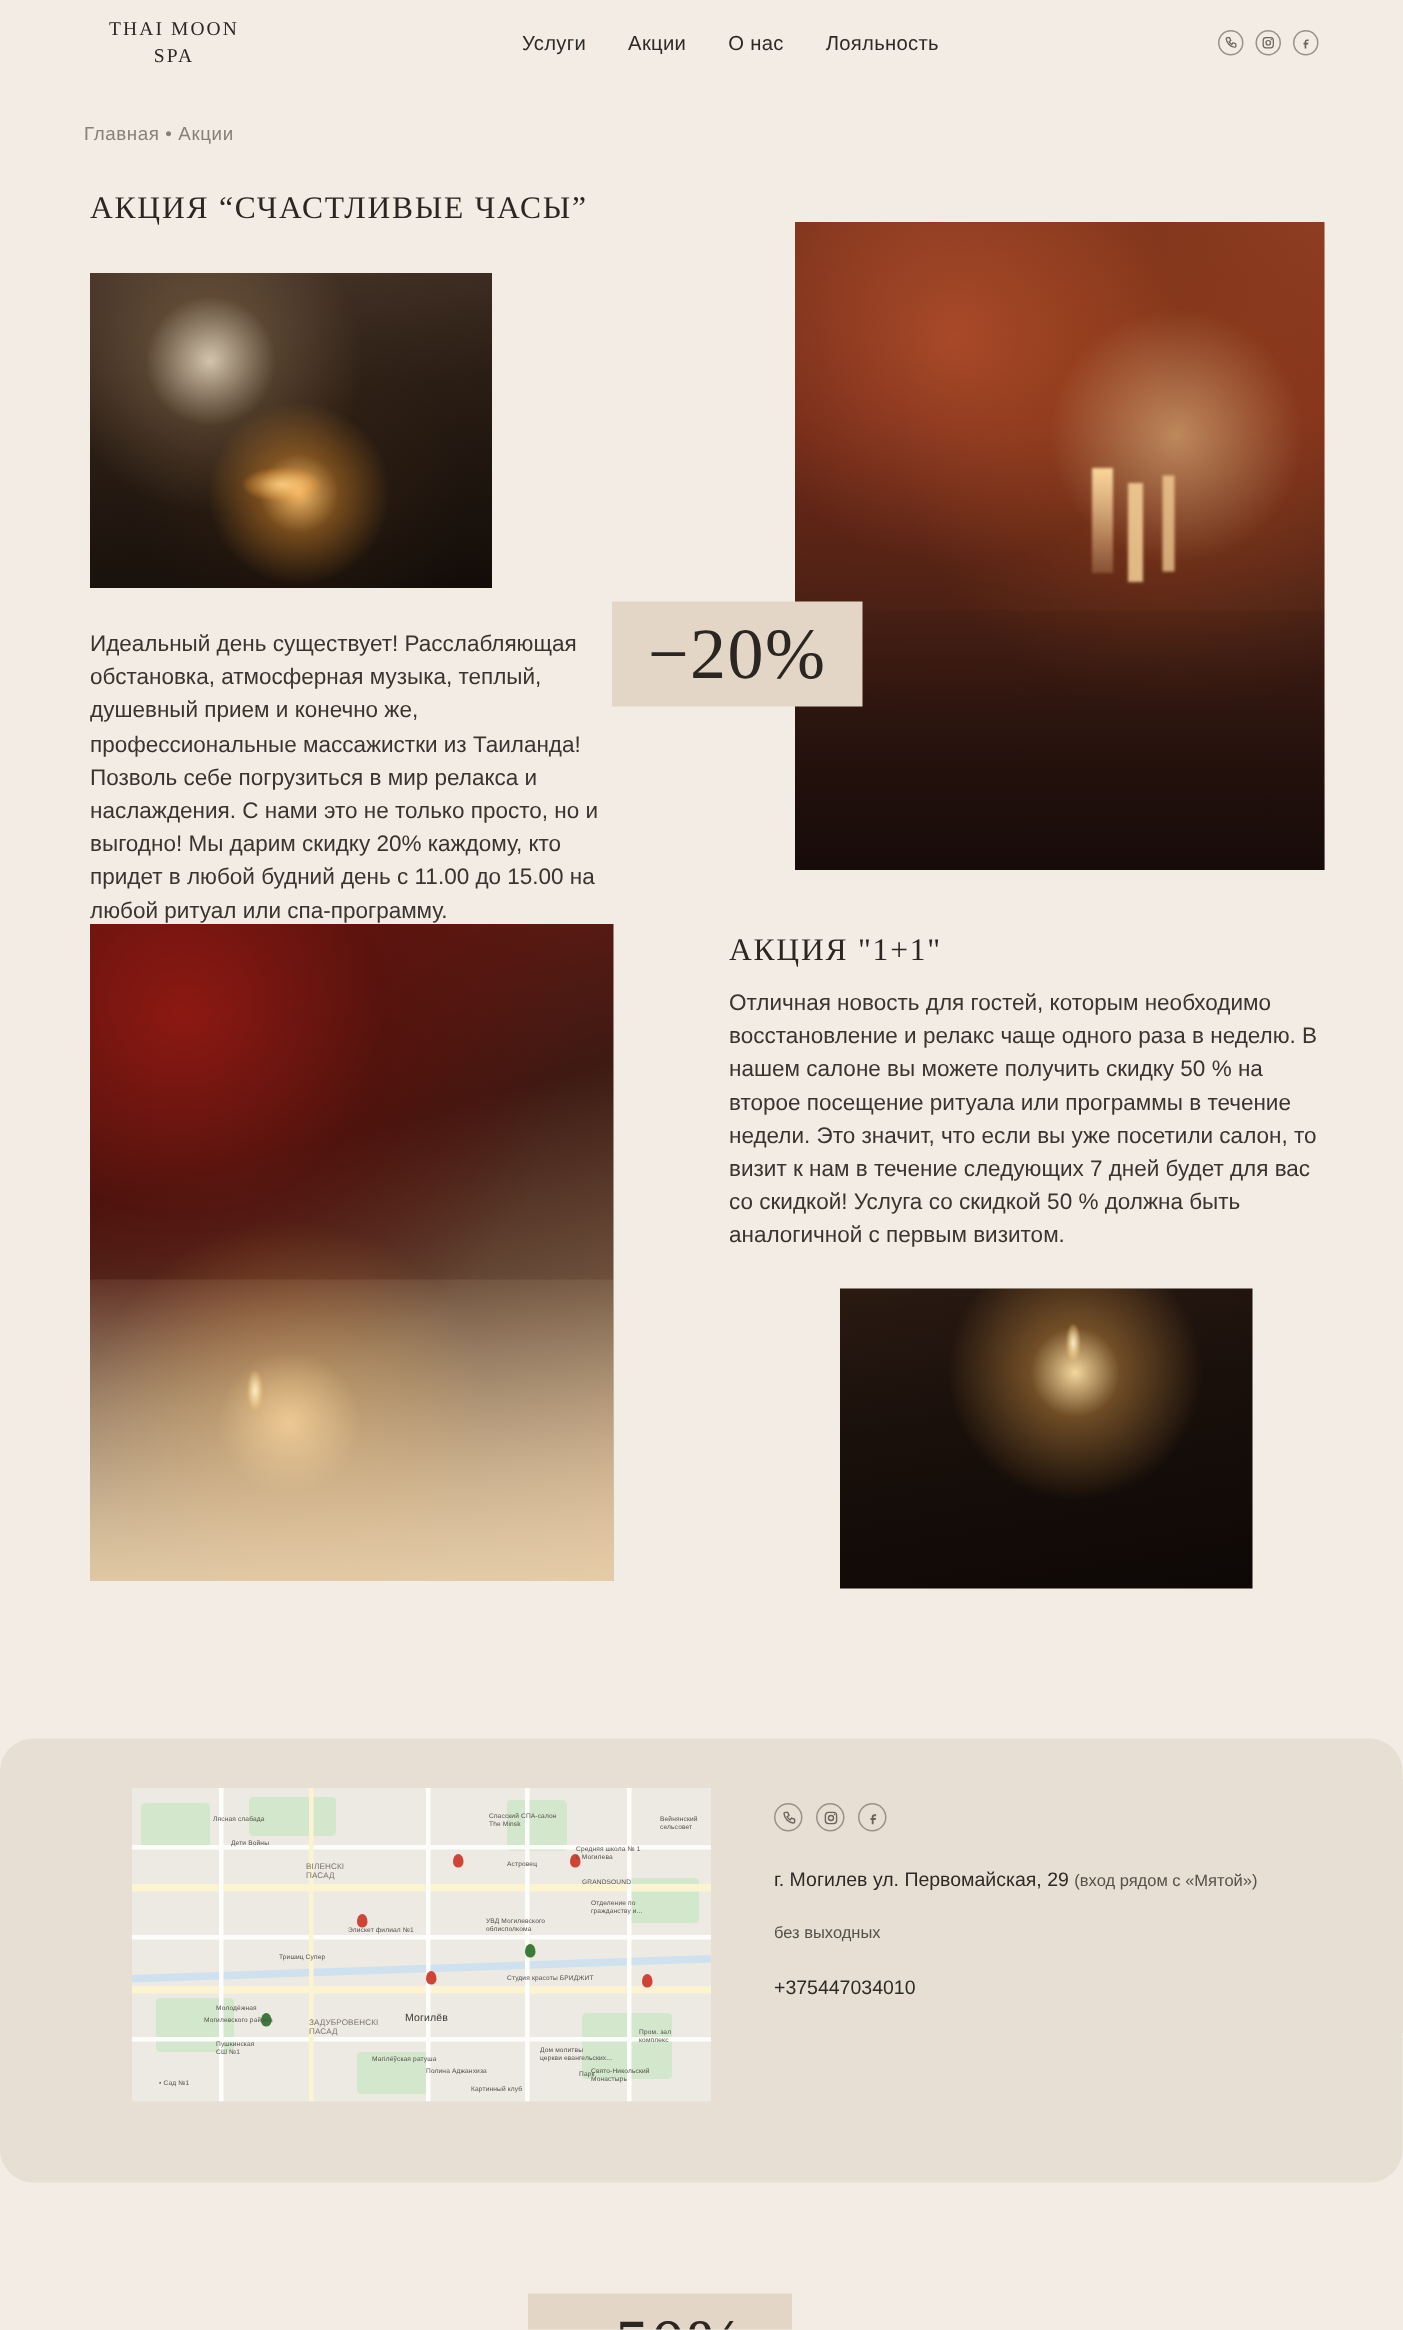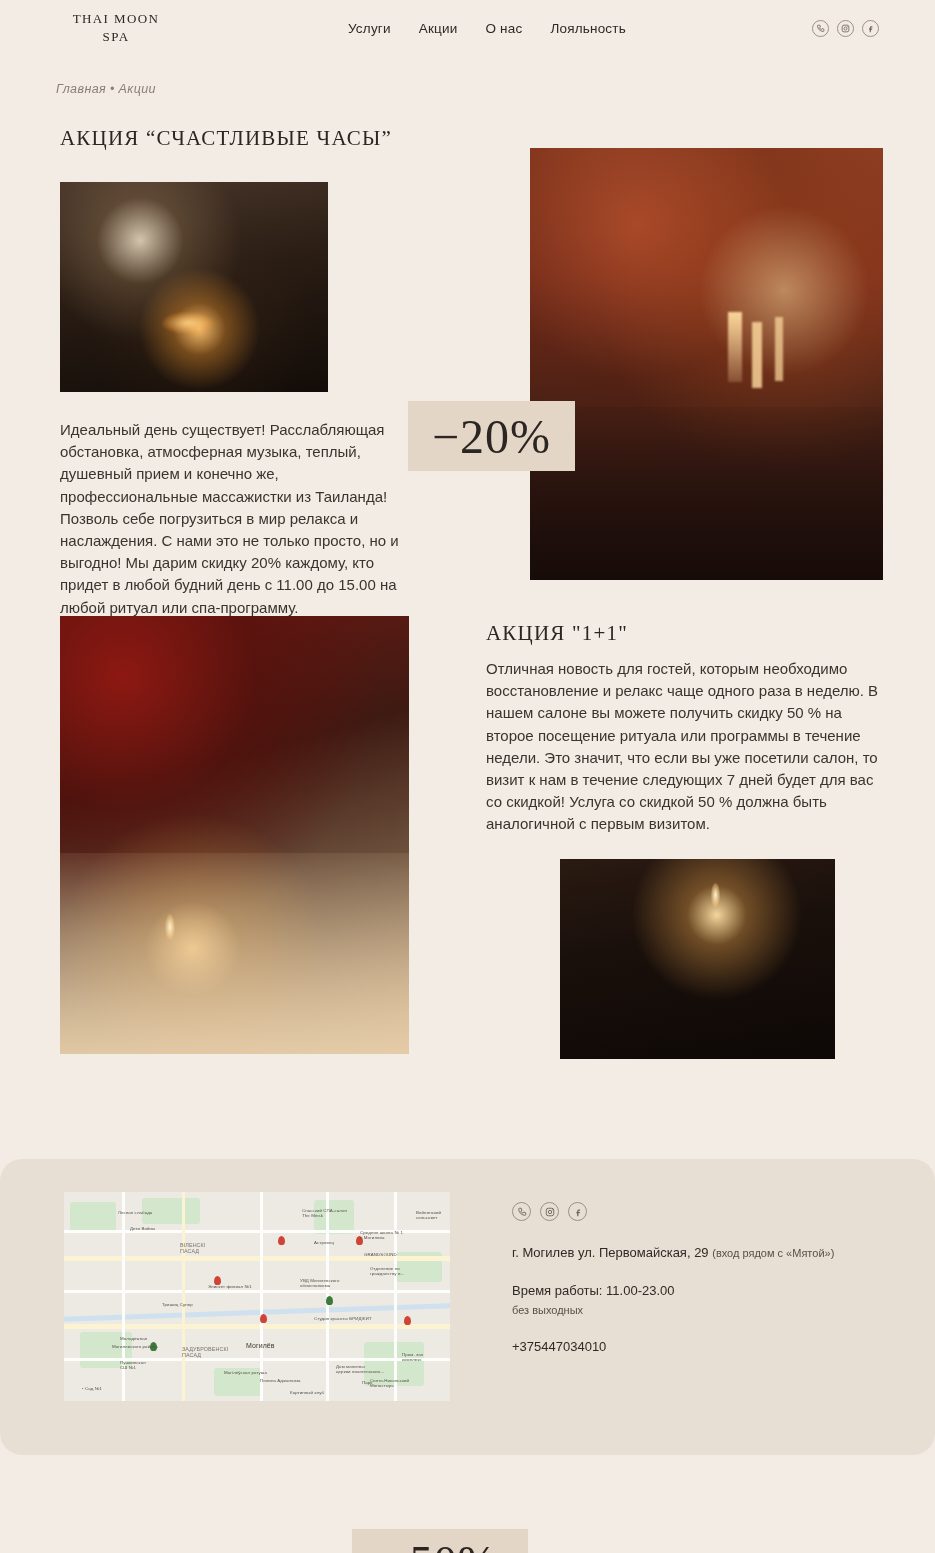--- a/index.html
+++ b/index.html
@@ -56,21 +56,20 @@
     line-height: 1;
   }
   .circ svg { display:block; }
 
   
   .breadcrumb {
     padding: 26px 0 0 56px;
     font-size: 12.5px;
     color: #8a7f76;
     letter-spacing: .4px;
-    font-style: italic;
   }
 
   
   .sec-title {
     font-family: "Liberation Serif", serif;
     font-size: 21px;
     letter-spacing: 1.2px;
     color: #2b2622;
     font-weight: normal;
   }
@@ -199,23 +198,23 @@
     width:9px; height:24px; border-radius:50% 50% 40% 40%;
     background: radial-gradient(ellipse at center, #fff3d0, rgba(255,190,90,.25) 70%, transparent);
     filter: blur(.7px);
   }
 
   
   .footer {
     margin-top: 68px;
     background: #e8dfd4;
     min-height: 296px;
-    padding: 33px 56px 30px 64px;
+    padding: 33px 56px 30px 88px;
     display: flex;
-    gap: 62px;
+    gap: 42px;
     border-radius: 22px;
   }
   .map {
     width: 386px; height: 209px;
     background: #eceae3;
     position: relative;
     overflow: hidden;
     border: 0;
     flex: 0 0 auto;
   }
@@ -388,21 +387,20 @@
       </span>
     </div>
 
     <div class="f-line">
       <span>г. Могилев ул. Первомайская, 29</span>
       <span class="small">(вход рядом с «Мятой»)</span>
     </div>
 
 
     <div class="f-line f-hours">
-      <span>Время работы: 11.00-23.00</span>
       <span class="sub">без выходных</span>
     </div>
 
     <div class="f-line f-phones">
       <span>+375447034010</span>
     </div>
   </div>
 </div>
 
 </body></html>

